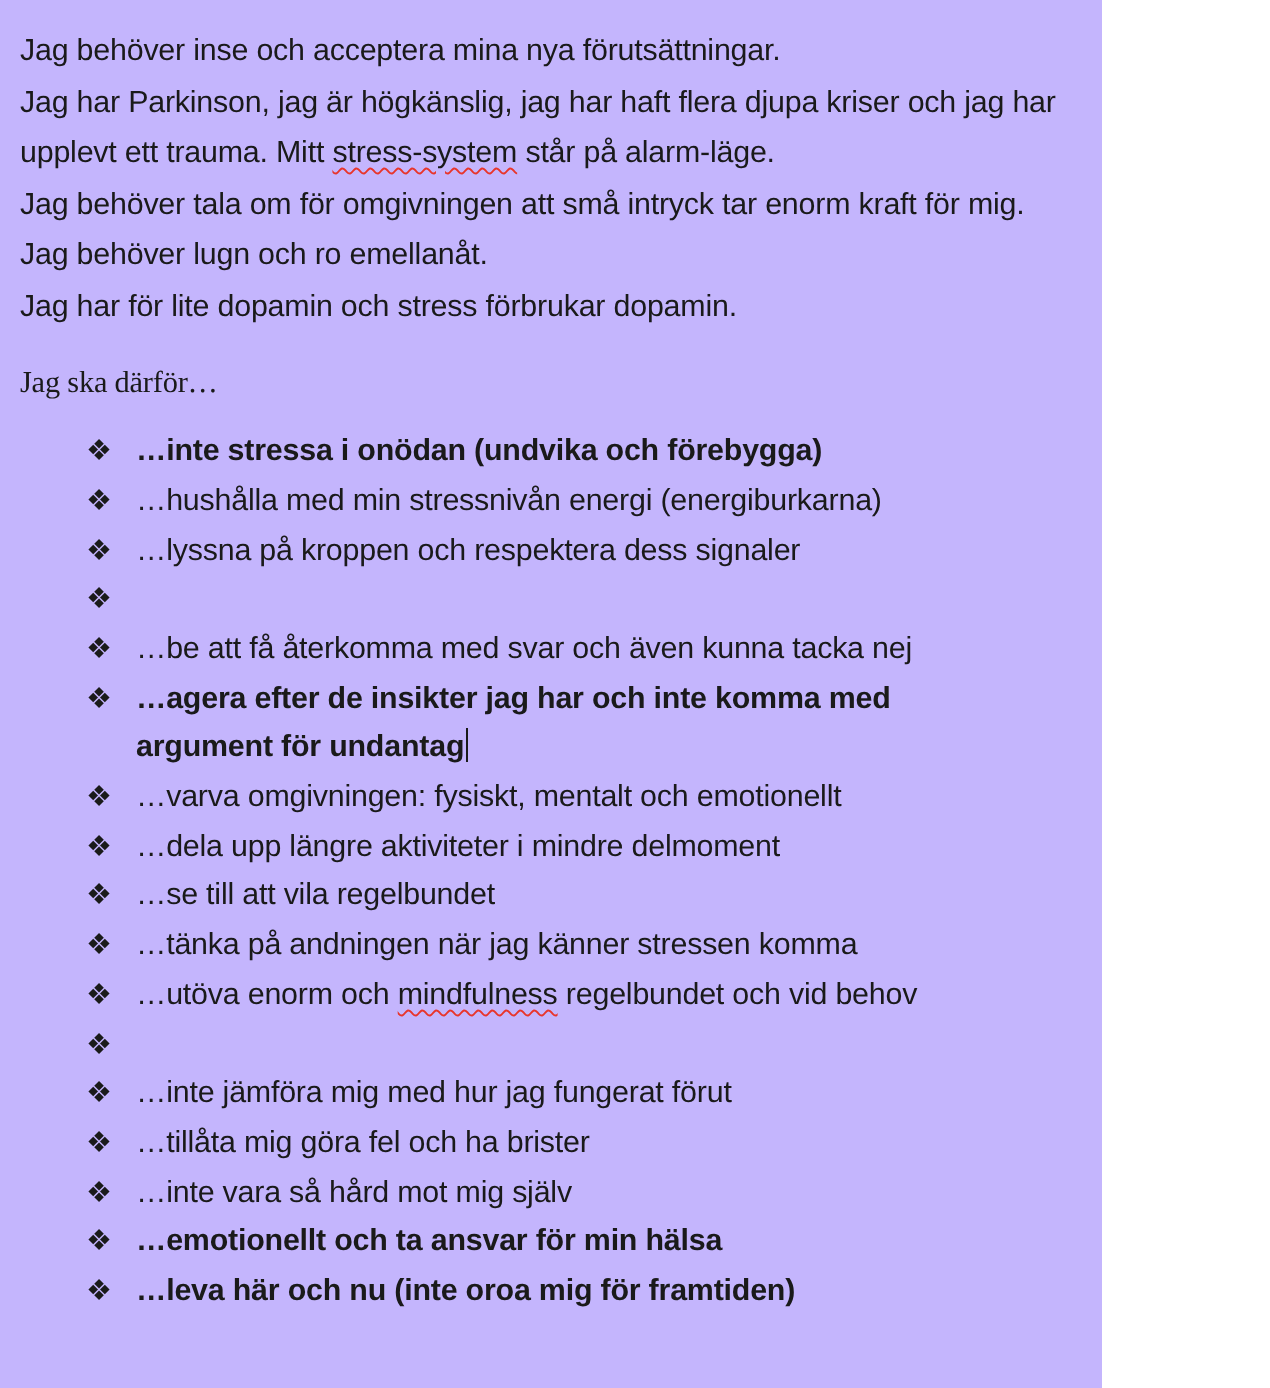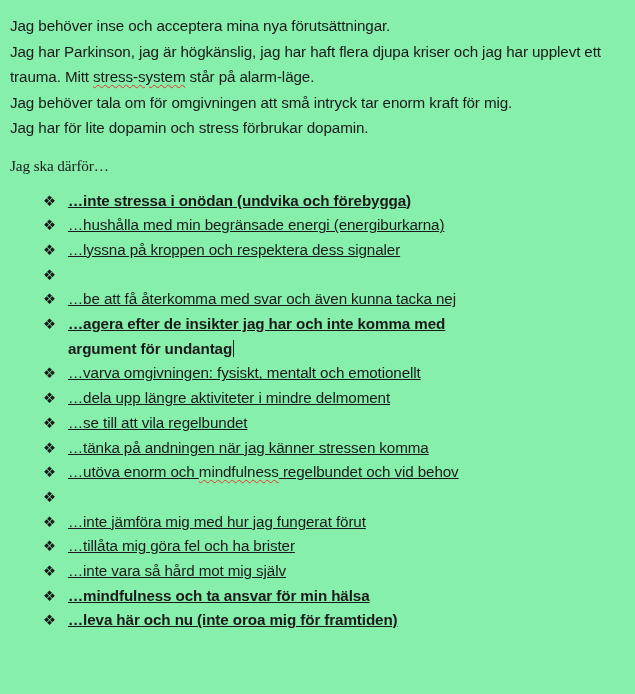--- a/index.html
+++ b/index.html
@@ -12,25 +12,25 @@
     width: 635px;
     height: 694px;
     overflow: hidden;
     font-family: "Liberation Sans", "DejaVu Sans", sans-serif;
     color: #1a1a1a;
     -webkit-font-smoothing: antialiased;
   }
 
   .page {
     position: relative;
-    width: 635px;
+    width: 551px;
     height: 694px;
     box-sizing: border-box;
     padding: 13px 8px 0 10px;
-    background: #86efac;
+    background: #c4b5fd;
   }
 
   
   .intro {
     font-size: 15.2px;
     line-height: 25.6px;
     letter-spacing: -0.1px;
   }
   .intro-line {
     white-space: normal;
@@ -82,21 +82,20 @@
     font-family: "DejaVu Sans", sans-serif;
   }
   .bullet-item.bold {
     font-weight: bold;
   }
   .bullet-item.bold .glyph {
     font-weight: normal;
   }
   .bullet-text {
     display: inline;
-    text-decoration: underline;
   }
   .wrap-line {
     display: block;
     padding-left: 0;
   }
 
   
   .caret {
     display: inline-block;
     width: 1.5px;
@@ -117,41 +116,44 @@
       <span>Jag behöver inse och acceptera mina nya förutsättningar.</span>
     </div>
 
     <div class="intro-line"><span>Jag har Parkinson, jag är högkänslig, jag har haft flera djupa kriser och jag har upplevt ett trauma. Mitt </span><span class="squiggle">stress-system</span><span> står på alarm-läge.</span></div>
 
     <div class="intro-line">
       <span>Jag behöver tala om för omgivningen att små intryck tar enorm kraft för mig.</span>
     </div>
 
 
+    <div class="intro-line">
+      <span>Jag behöver lugn och ro emellanåt.</span>
+    </div>
 
     <div class="intro-line">
       <span>Jag har för lite dopamin och stress förbrukar dopamin.</span>
     </div>
 
   </div>
 
   <div class="leadin">
     <span>Jag ska därför…</span>
   </div>
 
   <ul class="bullets">
 
     <li class="bullet-item bold">
       <span class="glyph">❖</span>
       <span class="bullet-text">…inte stressa i onödan (undvika och förebygga)</span>
     </li>
 
     <li class="bullet-item">
       <span class="glyph">❖</span>
-      <span class="bullet-text">…hushålla med min begränsade energi (energiburkarna)</span>
+      <span class="bullet-text">…hushålla med min stressnivån energi (energiburkarna)</span>
     </li>
 
     <li class="bullet-item">
       <span class="glyph">❖</span>
       <span class="bullet-text">…lyssna på kroppen och respektera dess signaler</span>
     </li>
 
     <li class="bullet-item">
       <span class="glyph">❖</span>
     </li>
@@ -205,21 +207,21 @@
       <span class="bullet-text">…tillåta mig göra fel och ha brister</span>
     </li>
 
     <li class="bullet-item">
       <span class="glyph">❖</span>
       <span class="bullet-text">…inte vara så hård mot mig själv</span>
     </li>
 
     <li class="bullet-item bold">
       <span class="glyph">❖</span>
-      <span class="bullet-text">…mindfulness och ta ansvar för min hälsa</span>
+      <span class="bullet-text">…emotionellt och ta ansvar för min hälsa</span>
     </li>
 
     <li class="bullet-item bold">
       <span class="glyph">❖</span>
       <span class="bullet-text">…leva här och nu (inte oroa mig för framtiden)</span>
     </li>
 
   </ul>
 
 </div>

